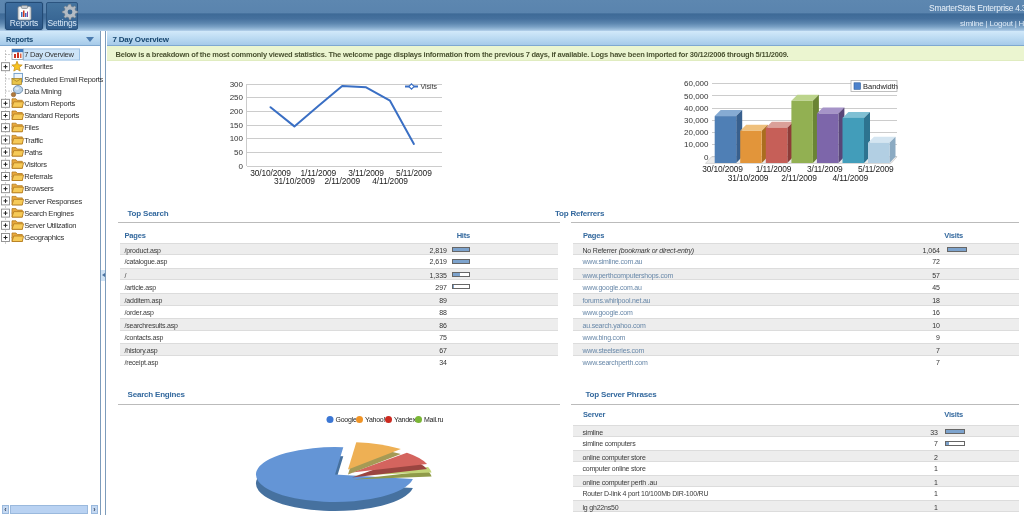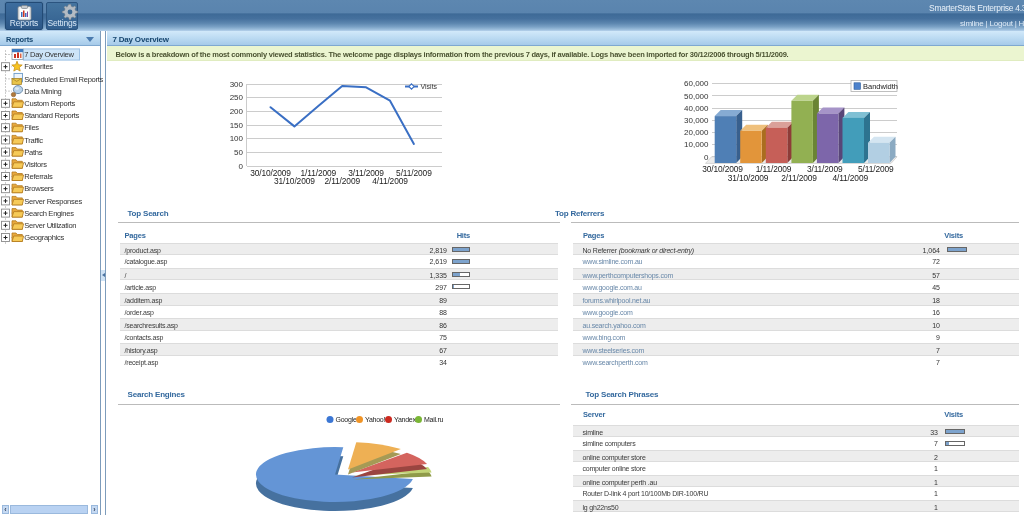--- a/index.html
+++ b/index.html
@@ -185,21 +185,21 @@
 <div class="row g r" style="left:573px;top:343.2px;width:446px;height:12.6px">
 <div class="rname"><a>www.steelseries.com</a></div>
 <div class="rnum" style="left:0;width:367.0px">7</div>
 </div>
 <div class="row r" style="left:573px;top:355.8px;width:446px;height:12.6px">
 <div class="rname"><a>www.searchperth.com</a></div>
 <div class="rnum" style="left:0;width:367.0px">7</div>
 </div>
 <div class="sectitle" style="left:127.5px;top:389.5px">Search Engines</div>
 <div class="secrule" style="left:118px;top:403.5px;width:442px"></div>
-<div class="sectitle" style="left:585.5px;top:389.5px">Top Search Phrases</div>
+<div class="sectitle" style="left:585.5px;top:389.5px">Top Server Phrases</div>
 <div class="secrule" style="left:571px;top:403.5px;width:448px"></div>
 <div class="colhdr" style="left:583px;top:410px">Server</div>
 <div class="colhdr" style="left:863px;top:410px;width:100px;text-align:right">Visits</div>
 <div class="row g r" style="left:573px;top:424.7px;width:446px;height:12.5px">
 <div class="rname">simline</div>
 <div class="rnum" style="left:0;width:365.0px">33</div>
 <div class="rbar" style="left:371.5px;width:20px">
       <i style="width:100%"></i>
     </div>
 </div>

